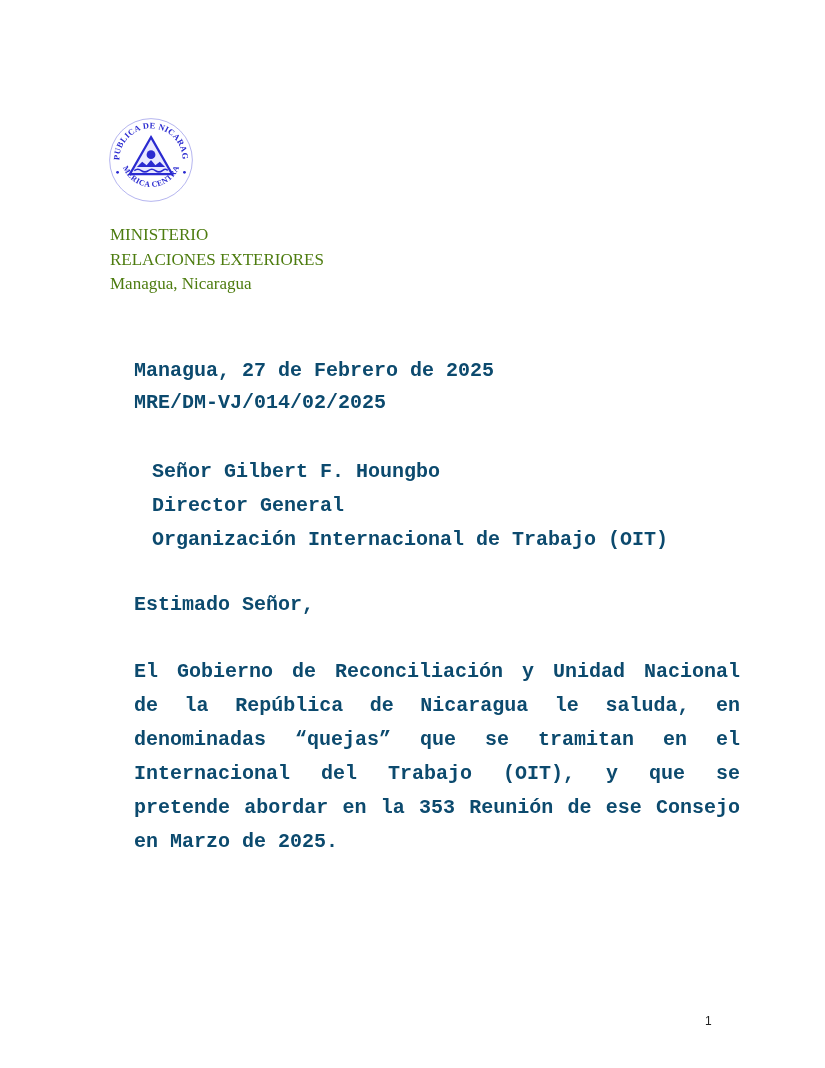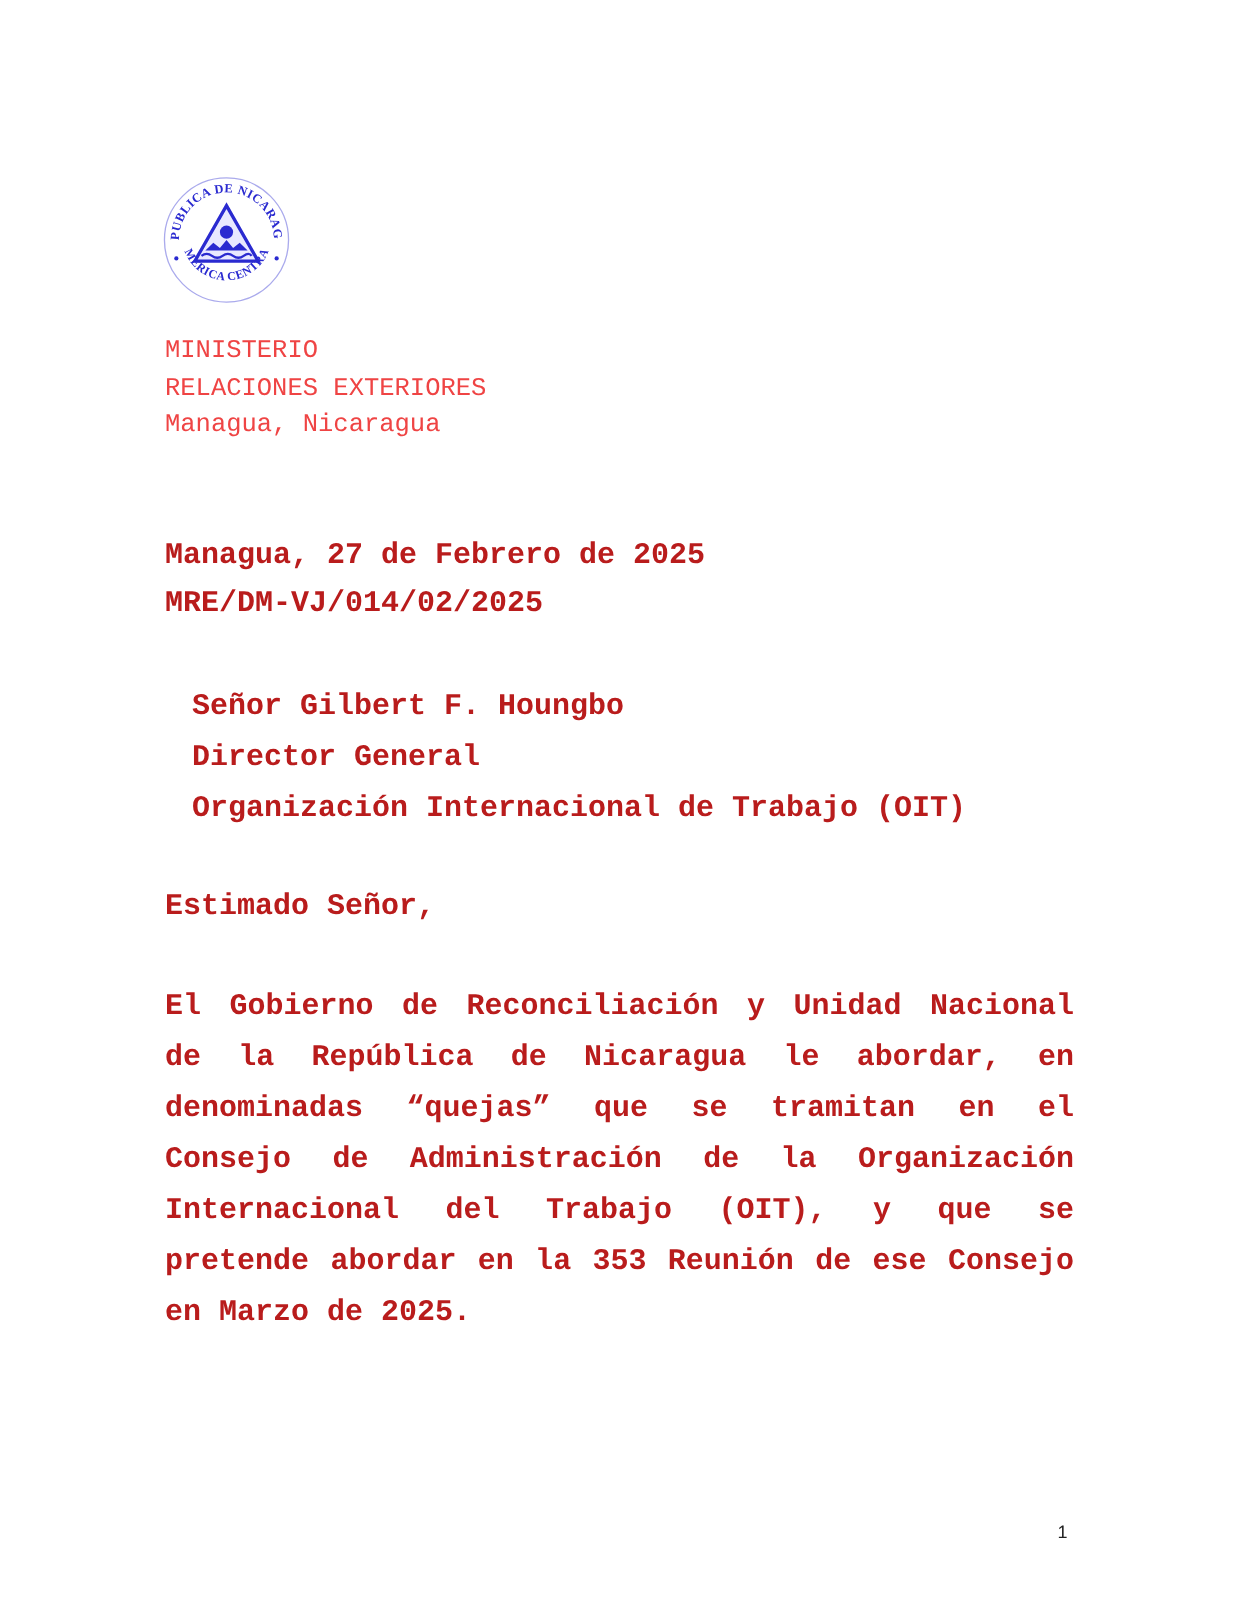--- a/index.html
+++ b/index.html
@@ -18,30 +18,31 @@
       position: absolute;
       left: 107px;
       top: 116px;
       width: 88px;
       height: 88px;
     }
     .ministry {
       position: absolute;
       left: 110px;
       top: 223px;
-      font-family: Liberation Mono, monospace;
+      font-family: Liberation Serif, serif;
       font-size: 17px;
       line-height: 24.5px;
-      color: #ef4444;
+      color: #4d7c0f;
     }
     .mono {
       font-family: "Liberation Mono", monospace;
       font-weight: bold;
       font-size: 20px;
-      color: #b91c1c;
+      color: #0c4a6e;
+      margin-left: 24px;
     }
     .date-block {
       position: absolute;
       left: 110px;
       top: 355px;
       line-height: 32px;
     }
     .recipient {
       position: absolute;
       left: 128px;
@@ -116,21 +117,20 @@
 <div class="recipient mono">
   <div>Señor Gilbert F. Houngbo</div>
   <div>Director General</div>
   <div>Organización Internacional de Trabajo (OIT)</div>
 </div>
 
 <div class="salutation mono">Estimado Señor,</div>
 
 <div class="body-para mono">
   <span class="line">El Gobierno de Reconciliación y Unidad Nacional</span>
-  <span class="line">de la República de Nicaragua le abordar, en</span>
+  <span class="line">de la República de Nicaragua le saluda, en</span>
   <span class="line">denominadas “quejas” que se tramitan en el</span>
-  <span class="line">Consejo de Administración de la Organización</span>
   <span class="line">Internacional del Trabajo (OIT), y que se</span>
   <span class="line">pretende abordar en la 353 Reunión de ese Consejo</span>
   <span class="line last">en Marzo de 2025.</span>
 </div>
 
 <div class="page-number">1</div>
 
 </body></html>

